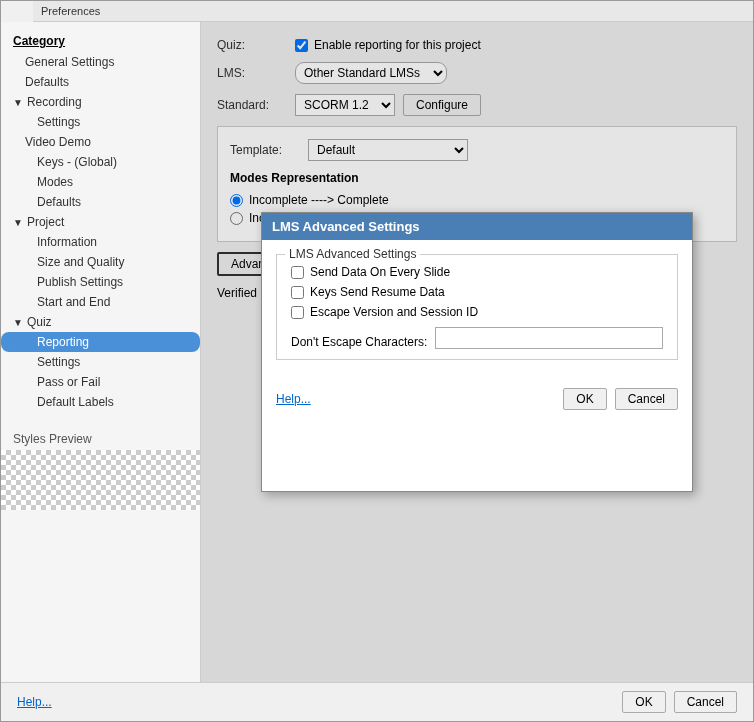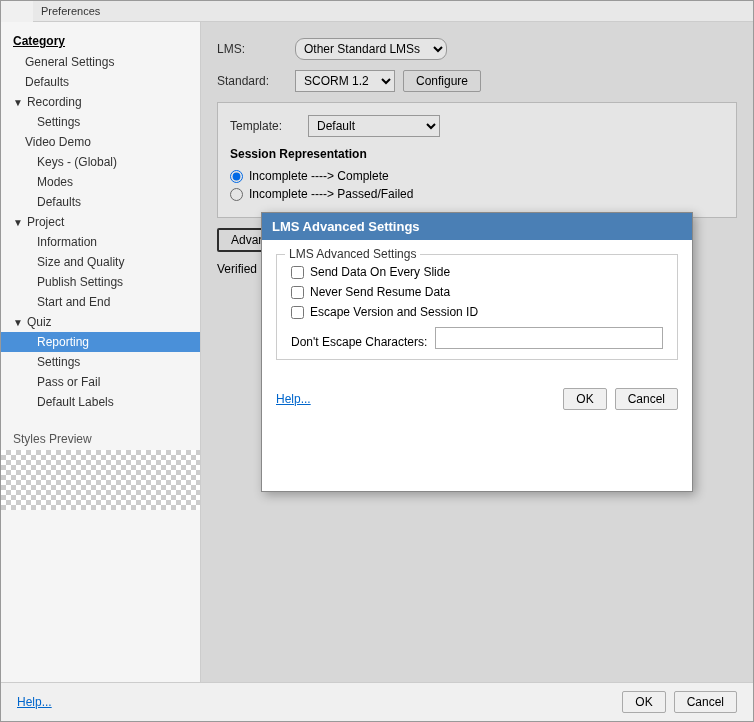--- a/index.html
+++ b/index.html
@@ -49,20 +49,21 @@
     }
     .sidebar-item {
       padding: 3px 12px 3px 24px;
       cursor: pointer;
       font-size: 12px;
       color: #333;
     }
     .sidebar-item.selected {
       background: #4a90d9;
       color: white;
+      border-radius: 8px;
     }
     .sidebar-group-header {
       padding: 3px 12px;
       font-size: 12px;
       cursor: pointer;
       color: #333;
       display: flex;
       align-items: center;
       gap: 4px;
     }
@@ -92,21 +93,21 @@
       font-size: 12px;
     }
     select {
       font-size: 12px;
       padding: 2px 4px;
       border: 1px solid #aaa;
       background: white;
     }
     .select-lms { width: 152px; border-radius: 9px; }
     .select-standard { width: 100px; }
-    .select-template { width: 132px; }
+    .select-template { width: 160px; }
     button {
       font-size: 12px;
       padding: 3px 12px;
       border: 1px solid #aaa;
       background: #f0f0f0;
       cursor: pointer;
       border-radius: 2px;
     }
     .panel-box {
       border: 1px solid #ccc;
@@ -284,20 +285,27 @@
       <div class="sidebar-item" style="padding-left:36px">Default Labels</div>
 
       <div style="margin-top: 16px;">
         <div class="styles-preview">Styles Preview</div>
         <div class="checkered"></div>
       </div>
     </div>
 
     <div class="content-area">
 
+      <div class="content-row">
+        <span class="label-text">Quiz:</span>
+        <label class="checkbox-label">
+          <input type="checkbox" checked="" style="">
+          <span>Enable reporting for this project</span>
+        </label>
+      </div>
 
       <div class="content-row">
         <span class="label-text">LMS:</span>
         <select class="select-lms">
           <option>Other Standard LMSs</option>
           <option>SCORM Cloud</option>
           <option>Custom LMS</option>
         </select>
       </div>
 
@@ -315,21 +323,21 @@
 
         <div class="content-row">
           <span class="label-text">Template:</span>
           <select class="select-template">
             <option>Default</option>
             <option>Custom</option>
           </select>
         </div>
 
         <div>
-          <div class="status-title">Session Representation</div>
+          <div class="status-title">Modes Representation</div>
           <label class="radio-label">
             <input type="radio" name="status" checked="" style="">
             <span>Incomplete ----&gt; Complete</span>
           </label>
           <label class="radio-label">
             <input type="radio" name="status" style="">
             <span>Incomplete ----&gt; Passed/Failed</span>
           </label>
         </div>
       </div>
@@ -351,21 +359,21 @@
           <div class="modal-body">
             <div class="modal-group-box">
               <span class="modal-group-label">LMS Advanced Settings</span>
 
               <div class="modal-checkbox-row">
                 <input type="checkbox" style="">
                 <span>Send Data On Every Slide</span>
               </div>
               <div class="modal-checkbox-row">
                 <input type="checkbox" style="">
-                <span>Never Send Resume Data</span>
+                <span>Keys Send Resume Data</span>
               </div>
               <div class="modal-checkbox-row">
                 <input type="checkbox" style="">
                 <span>Escape Version and Session ID</span>
               </div>
 
               <div class="modal-field-row">
                 <span>Don't Escape Characters:</span>
                 <input type="text" style="">
               </div>

